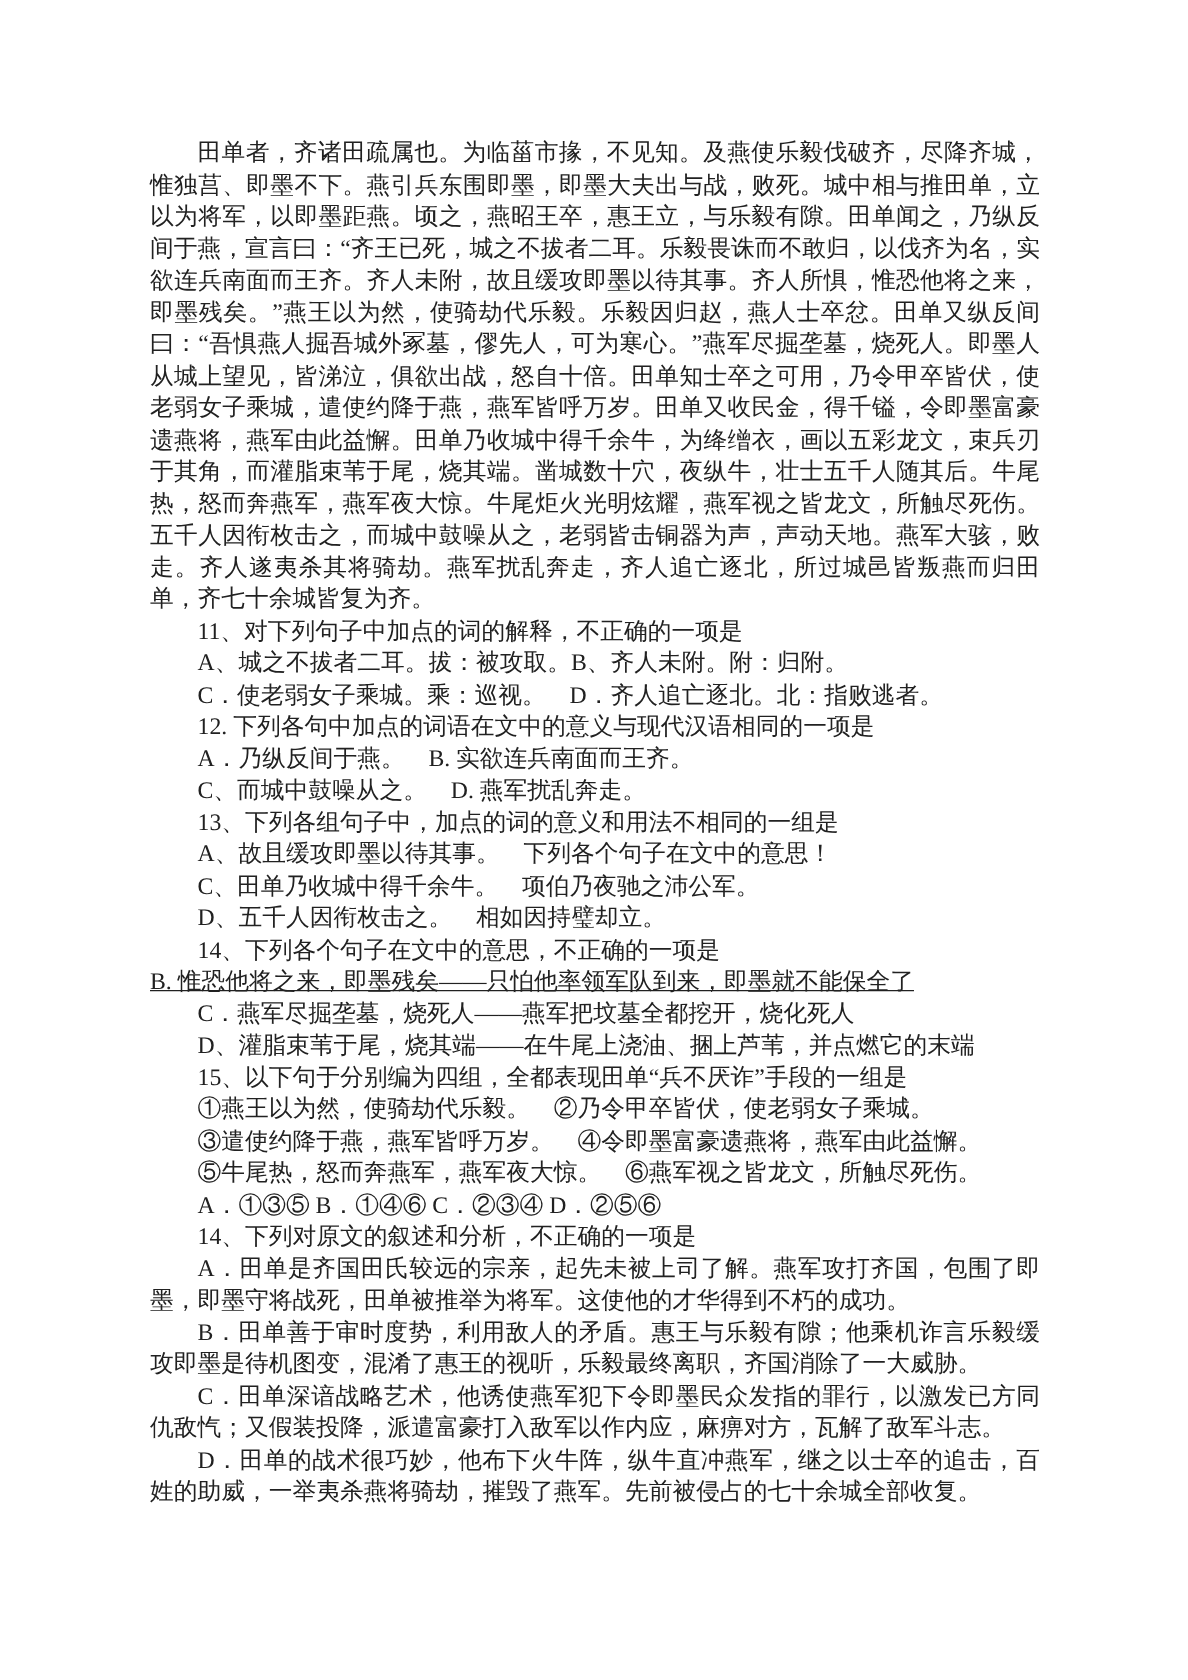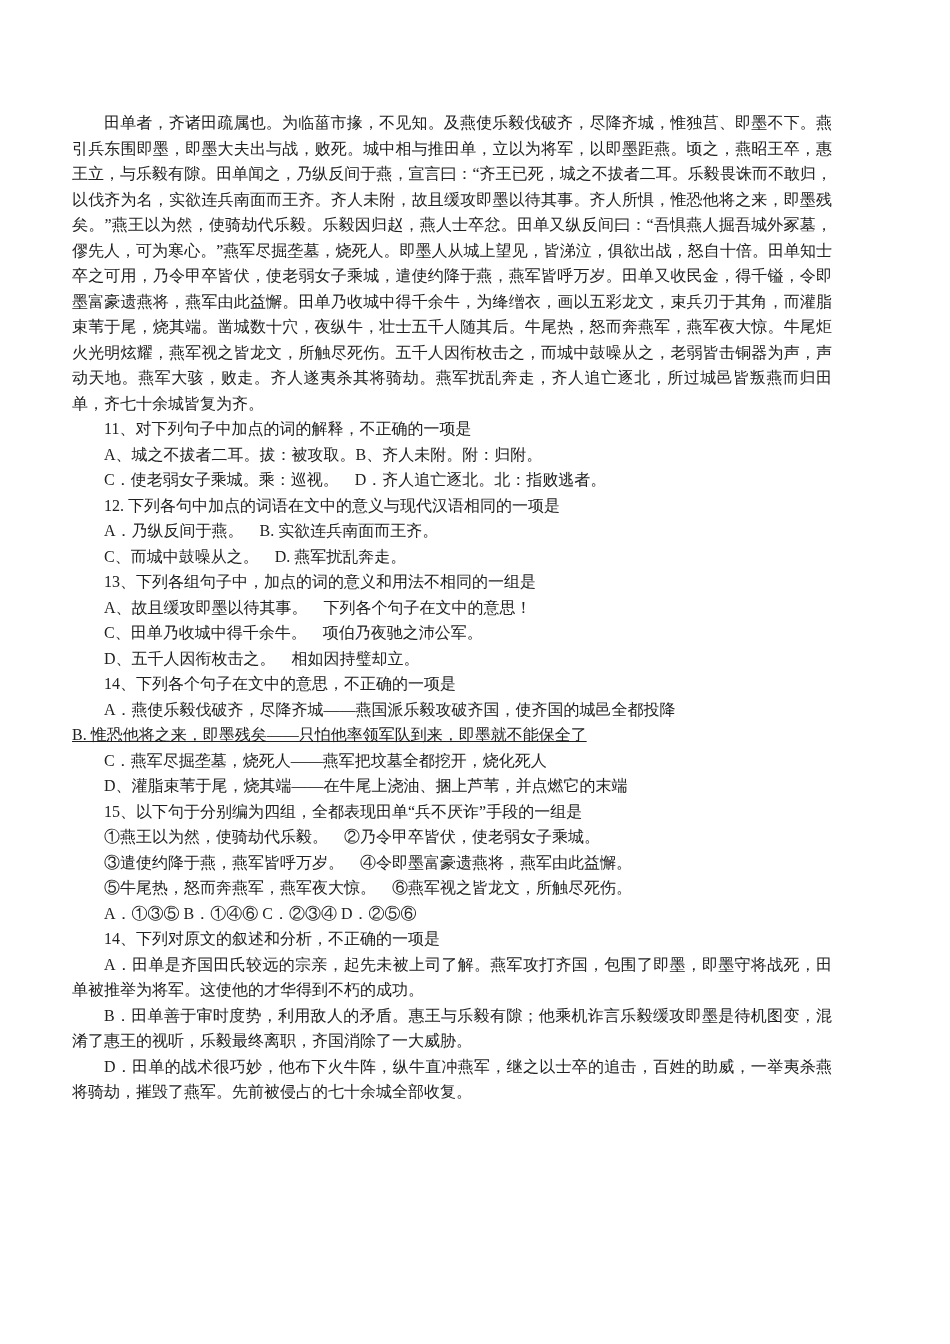--- a/index.html
+++ b/index.html
@@ -10,23 +10,23 @@
     width: 950px;
     height: 1344px;
     background: #ffffff;
     overflow: hidden;
     font-family: "Liberation Serif", "DejaVu Serif", serif;
   }
   .page {
     box-sizing: border-box;
     width: 950px;
     height: 1344px;
-    padding: 110px 118px 0 72px;
+    padding: 110px 118px 0 120px;
     color: #212121;
-    font-size: 16px;
+    font-size: 19px;
     line-height: 25.5px;
   }
   .page p {
     margin: 0;
     padding: 0;
     text-align: justify;
     white-space: pre-wrap;
   }
   .indent {
     text-indent: 2em;
@@ -50,29 +50,29 @@
   <p class="indent">12. 下列各句中加点的词语在文中的意义与现代汉语相同的一项是</p>
   <p class="indent">A．乃纵反间于燕。　B. 实欲连兵南面而王齐。</p>
   <p class="indent">C、而城中鼓噪从之。　D. 燕军扰乱奔走。</p>
 
   <p class="indent">13、下列各组句子中，加点的词的意义和用法不相同的一组是</p>
   <p class="indent">A、故且缓攻即墨以待其事。　下列各个句子在文中的意思！</p>
   <p class="indent">C、田单乃收城中得千余牛。　项伯乃夜驰之沛公军。</p>
   <p class="indent">D、五千人因衔枚击之。　相如因持璧却立。</p>
 
   <p class="indent">14、下列各个句子在文中的意思，不正确的一项是</p>
-  <p class="indent">A．燕使乐毅伐破齐，尽降齐城——燕国派乐毅攻破齐国，使齐国的城邑全都投降</p>
   <p class="noindent">B. 惟恐他将之来，即墨残矣——只怕他率领军队到来，即墨就不能保全了</p>
   <p class="indent">C．燕军尽掘垄墓，烧死人——燕军把坟墓全都挖开，烧化死人</p>
   <p class="indent">D、灌脂束苇于尾，烧其端——在牛尾上浇油、捆上芦苇，并点燃它的末端</p>
 
   <p class="indent">15、以下句于分别编为四组，全都表现田单“兵不厌诈”手段的一组是</p>
   <p class="indent">①燕王以为然，使骑劫代乐毅。　②乃令甲卒皆伏，使老弱女子乘城。</p>
   <p class="indent">③遣使约降于燕，燕军皆呼万岁。　④令即墨富豪遗燕将，燕军由此益懈。</p>
   <p class="indent">⑤牛尾热，怒而奔燕军，燕军夜大惊。　⑥燕军视之皆龙文，所触尽死伤。</p>
   <p class="indent">A．①③⑤ B．①④⑥ C．②③④ D．②⑤⑥</p>
 
   <p class="indent">14、下列对原文的叙述和分析，不正确的一项是</p>
   <p class="indent">A．田单是齐国田氏较远的宗亲，起先未被上司了解。燕军攻打齐国，包围了即墨，即墨守将战死，田单被推举为将军。这使他的才华得到不朽的成功。</p>
   <p class="indent">B．田单善于审时度势，利用敌人的矛盾。惠王与乐毅有隙；他乘机诈言乐毅缓攻即墨是待机图变，混淆了惠王的视听，乐毅最终离职，齐国消除了一大威胁。</p>
+  <p class="indent">C．田单深谙战略艺术，他诱使燕军犯下令即墨民众发指的罪行，以激发已方同仇敌忾；又假装投降，派遣富豪打入敌军以作内应，麻痹对方，瓦解了敌军斗志。</p>
   <p class="indent">D．田单的战术很巧妙，他布下火牛阵，纵牛直冲燕军，继之以士卒的追击，百姓的助威，一举夷杀燕将骑劫，摧毁了燕军。先前被侵占的七十余城全部收复。</p>
 
 </div>
 
 </body></html>

